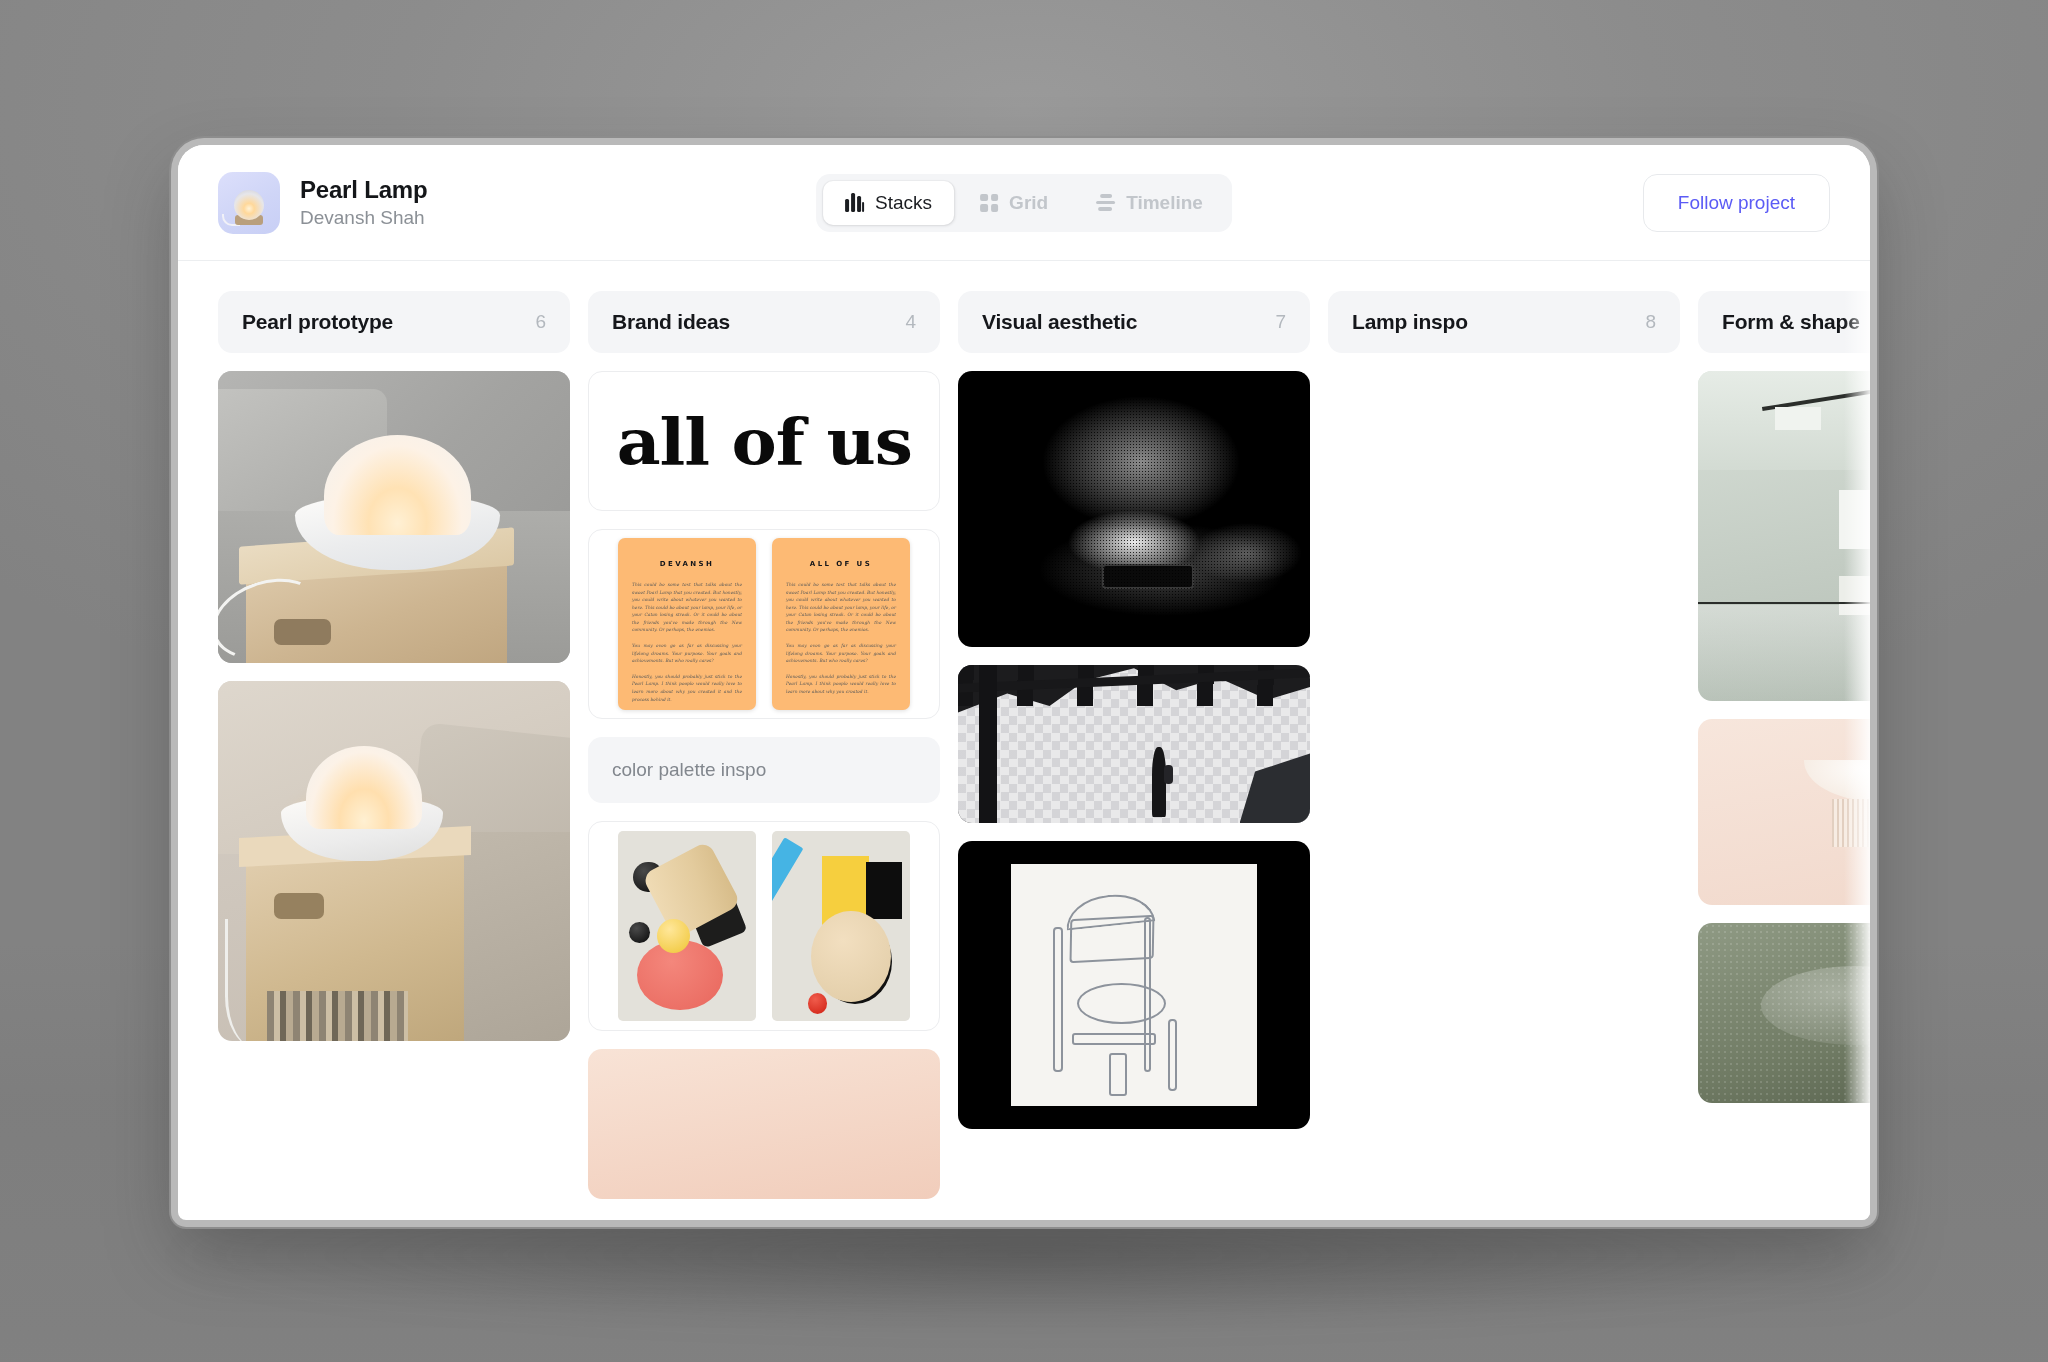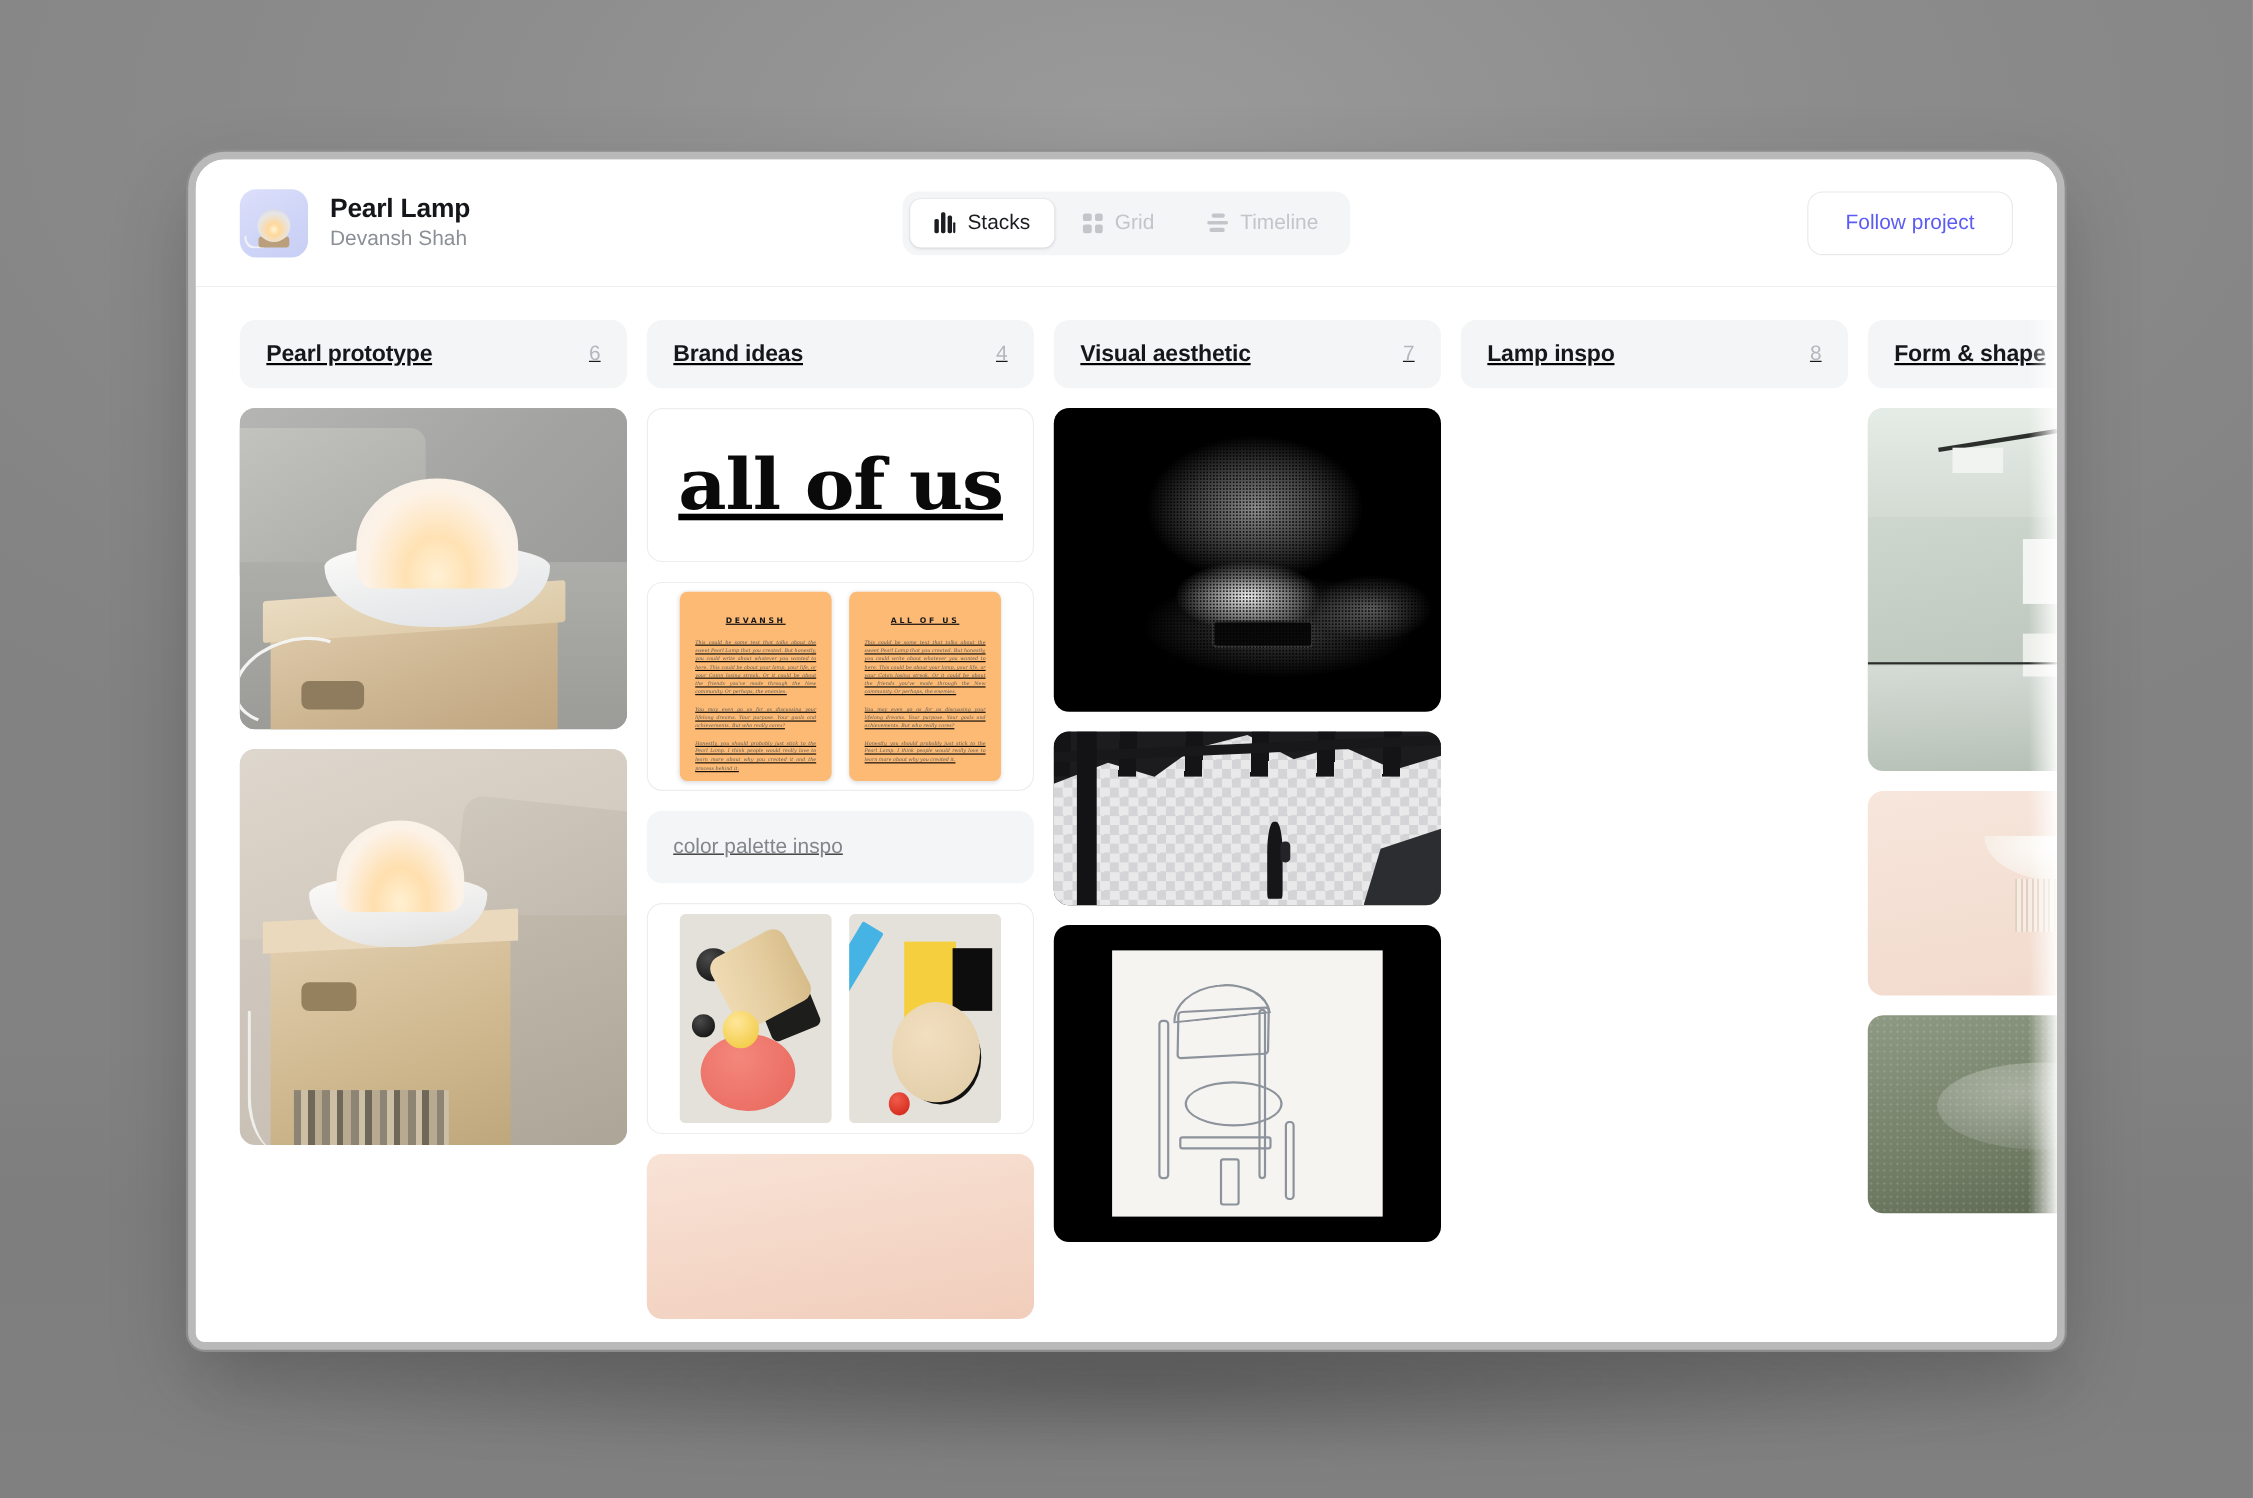--- a/index.html
+++ b/index.html
@@ -111,20 +111,21 @@
     padding: 7px;
   }
   .view-opt {
     display: flex; align-items: center; gap: 11px;
     padding: 11px 22px;
     border-radius: 10px;
     font-size: 19px;
     color: #c2c6cb;
     cursor: pointer;
     white-space: nowrap;
+    font-weight: bold;
   }
   .view-opt.active {
     background: #ffffff;
     color: #1b1d21;
     box-shadow: 0 1px 3px rgba(20,22,26,.10), 0 0 0 1px rgba(20,22,26,.03);
     font-weight: 500;
   }
   .ic { display: block; flex: none; }
 
   
@@ -163,21 +164,20 @@
     white-space: nowrap;
   }
 
   
   #board {
     display: flex;
     gap: 18px;
     padding: 30px 0 0 40px;
     height: calc(100% - 116px);
     overflow: hidden;
-    text-decoration: underline;
   }
   .column { width: 352px; flex: none; display: flex; flex-direction: column; gap: 18px; }
 
   .col-header {
     background: #f4f5f7;
     border-radius: 14px;
     height: 62px;
     display: flex;
     align-items: center;
     padding: 0 24px;

